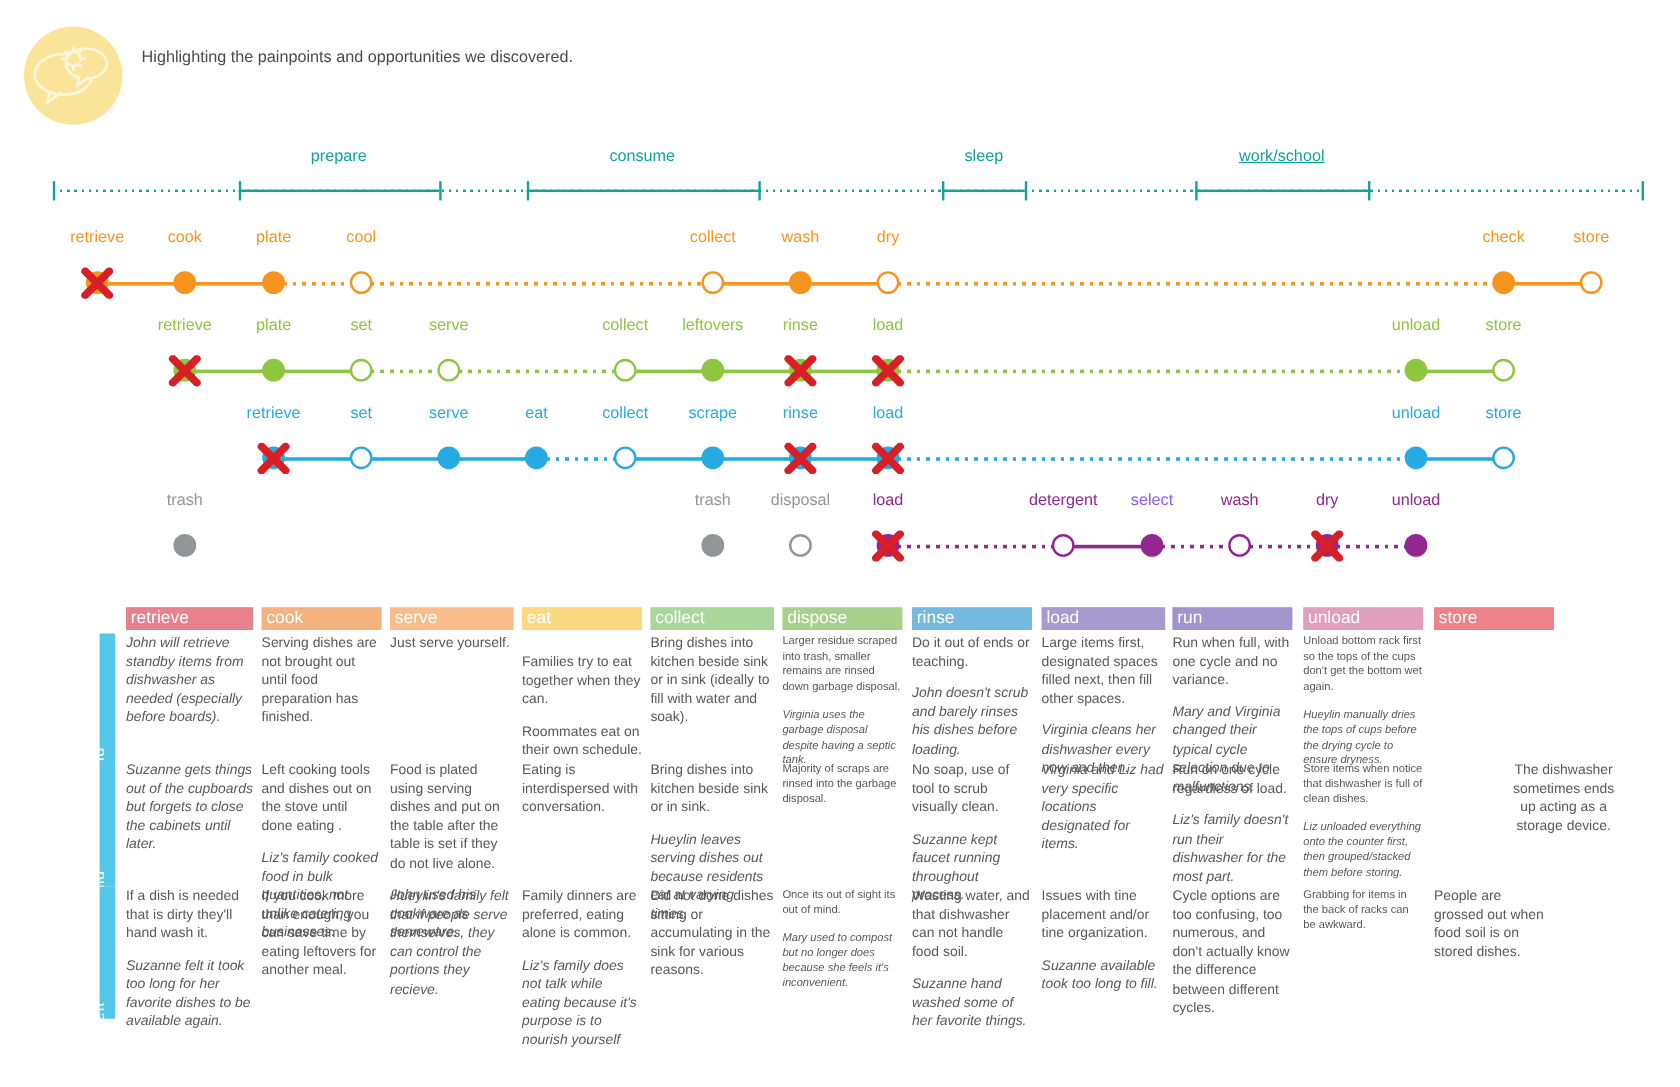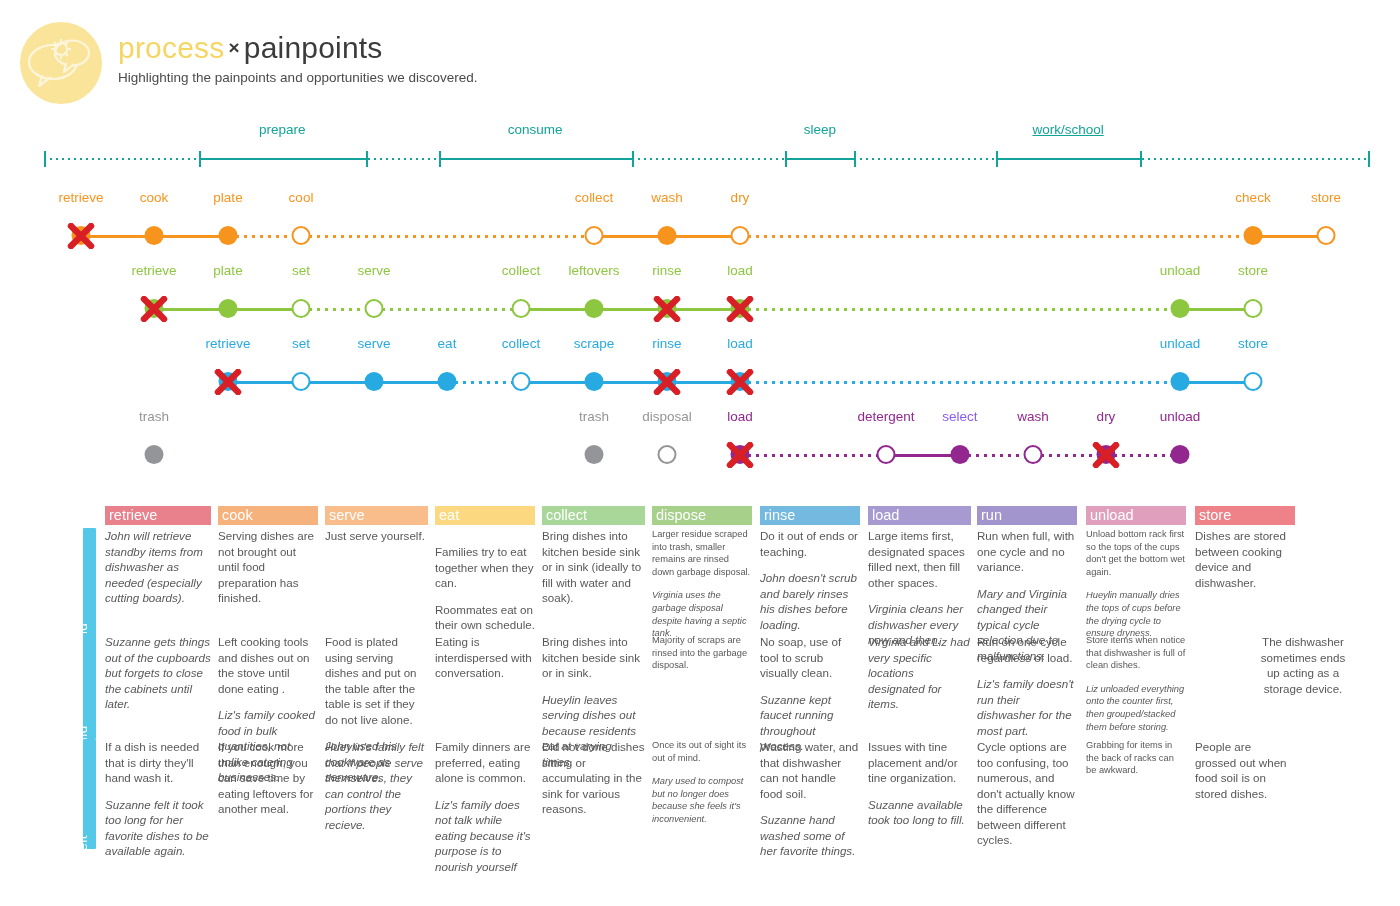--- a/index.html
+++ b/index.html
@@ -99,23 +99,20 @@
       <path d="M22 53 L19 64 L31 55" fill="none" stroke="#fdf6dd" stroke-width="2.2" stroke-linejoin="round"></path>
       <ellipse cx="52" cy="31" rx="17" ry="12.5" fill="#f9e499" stroke="#fdf6dd" stroke-width="2.2"></ellipse>
       <path d="M46 41 L44 50 L54 42" fill="#f9e499" stroke="#fdf6dd" stroke-width="2.2" stroke-linejoin="round"></path>
       <g fill="none" stroke="#fdf6dd" stroke-width="2">
         <circle cx="41" cy="27" r="6"></circle>
         <path d="M41 17 L41 21 M41 33 L41 37 M31 27 L35 27 M47 27 L51 27 M34 20 L37 23 M45 31 L48 34 M48 20 L45 23 M37 31 L34 34"></path>
       </g>
     </svg>
   </div>
   <div id="title-block">
-    <div id="title-line">
-      <span id="title-word1">process</span><span id="title-x">×</span><span id="title-word2">painpoints</span>
-    </div>
     <div id="subtitle">Highlighting the painpoints and opportunities we discovered.</div>
   </div>
 </div>
 
 <div id="phases">
   <div id="phase-labels">
       <div class="phase-label" style="left: 282.32px;">prepare</div>
       <div class="phase-label" style="left: 535.204px;">consume</div>
       <div class="phase-label" style="left: 819.864px;">sleep</div>
       <div class="phase-label" style="left: 1068.11px; text-decoration: underline;">work/school</div>
@@ -292,21 +289,21 @@
     <div class="col-header" style="left: 652px; width: 100px; background: rgb(167, 209, 138);">dispose</div>
     <div class="col-header" style="left: 760px; width: 100px; background: rgb(116, 185, 224);">rinse</div>
     <div class="col-header" style="left: 868px; width: 103px; background: rgb(167, 154, 208);">load</div>
     <div class="col-header" style="left: 977px; width: 100px; background: rgb(162, 148, 205);">run</div>
     <div class="col-header" style="left: 1086px; width: 100px; background: rgb(224, 160, 189);">unload</div>
     <div class="col-header" style="left: 1195px; width: 100px; background: rgb(239, 130, 137);">store</div>
     <div class="rowbar" style="left: 83px; top: 30px; height: 112px;">
       <span>said</span>
     </div>
     <div class="cell sz-n" style="left: 105px; top: 30px; width: 106px;">
-      <p class="quote">John will retrieve standby items from dishwasher as needed (especially cutting boards).</p>
+      <p class="quote">John will retrieve standby items from dishwasher as needed (especially before boards).</p>
     </div>
     <div class="cell sz-n" style="left: 218px; top: 30px; width: 100px;">
       <p>Serving dishes are not brought out until food preparation has finished.</p>
     </div>
     <div class="cell sz-n" style="left: 325px; top: 30px; width: 103px;">
       <p>Just serve yourself.</p>
     </div>
     <div class="cell sz-n" style="left: 435px; top: 30px; width: 100px; margin-top: 16px;">
       <p>Families try to eat together when they can.</p>
       <p>Roommates eat on their own schedule.</p>
@@ -327,23 +324,20 @@
       <p class="quote">Virginia cleans her dishwasher every now and then.</p>
     </div>
     <div class="cell sz-n" style="left: 977px; top: 30px; width: 100px;">
       <p>Run when full, with one cycle and no variance.</p>
       <p class="quote">Mary and Virginia changed their typical cycle selection due to malfunctions.</p>
     </div>
     <div class="cell sz-s" style="left: 1086px; top: 30px; width: 100px;">
       <p>Unload bottom rack first so the tops of the cups don't get the bottom wet again.</p>
       <p class="quote">Hueylin manually dries the tops of cups before the drying cycle to ensure dryness.</p>
     </div>
-    <div class="cell sz-n" style="left: 1195px; top: 30px; width: 100px;">
-      <p>Dishes are stored between cooking device and dishwasher.</p>
-    </div>
     <div class="rowbar" style="left: 83px; top: 136px; height: 105px;">
       <span>did</span>
     </div>
     <div class="cell sz-n" style="left: 105px; top: 136px; width: 106px;">
       <p class="quote">Suzanne gets things out of the cupboards but forgets to close the cabinets until later.</p>
     </div>
     <div class="cell sz-n" style="left: 218px; top: 136px; width: 100px;">
       <p>Left cooking tools and dishes out on the stove until done eating .</p>
       <p class="quote">Liz's family cooked food in bulk quantities, not unlike catering businesses.</p>
     </div>

